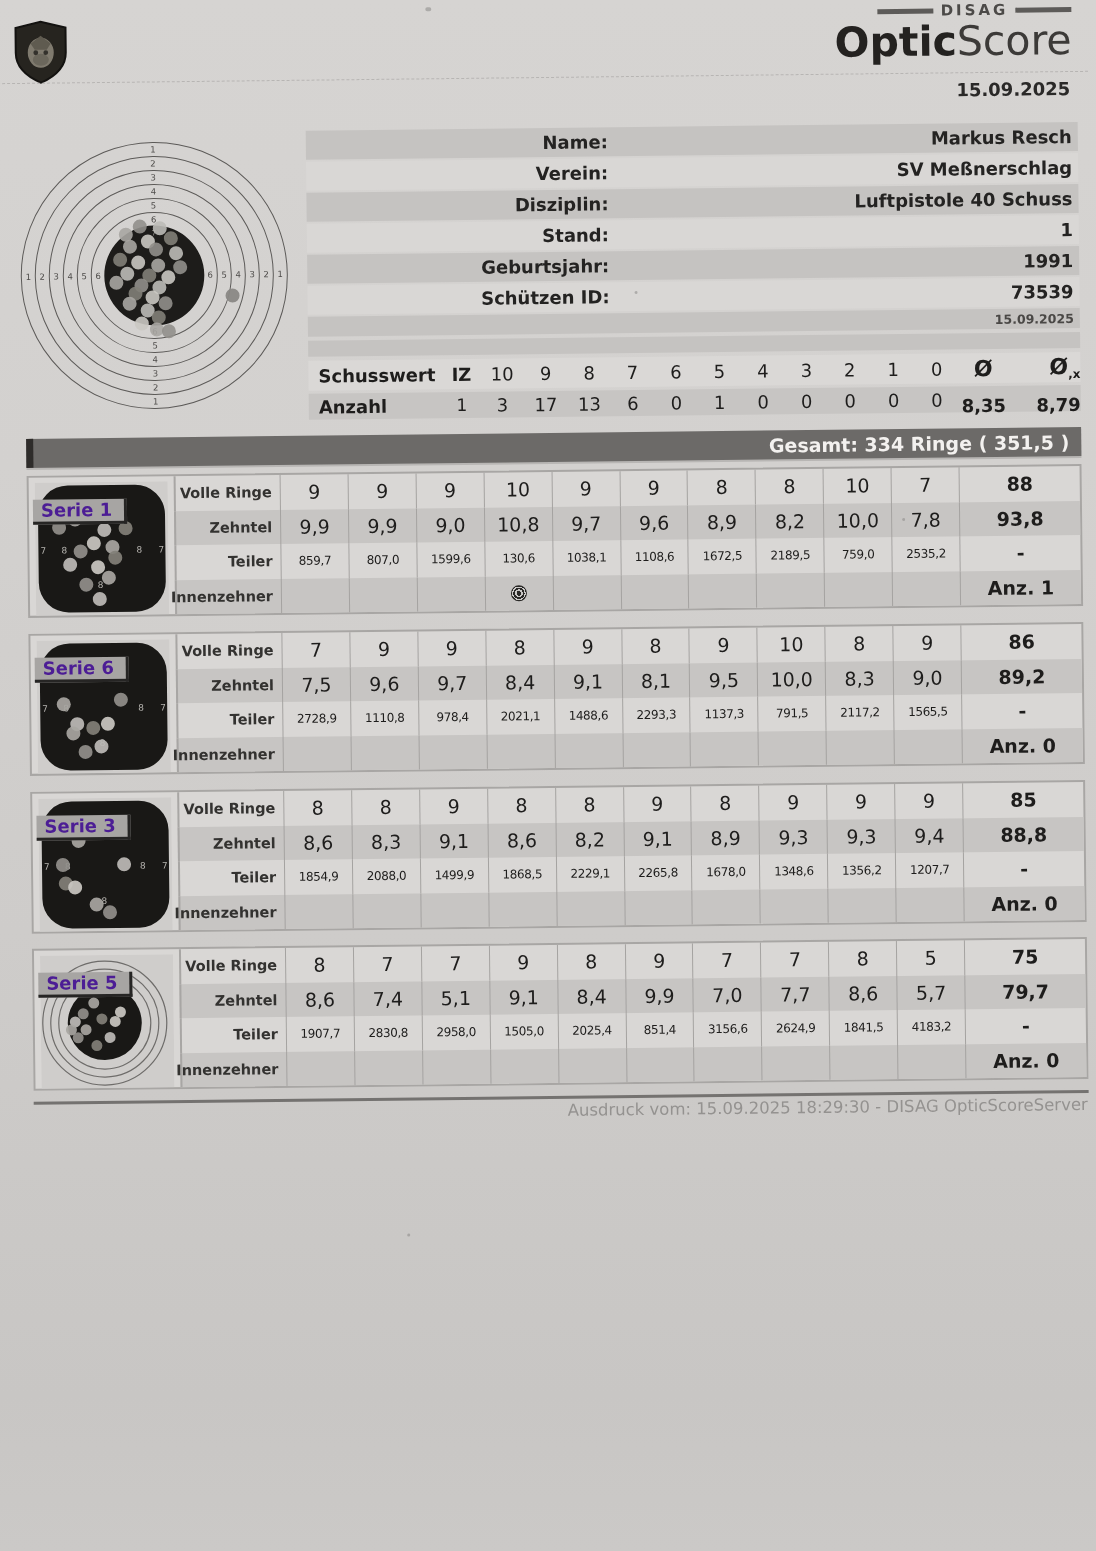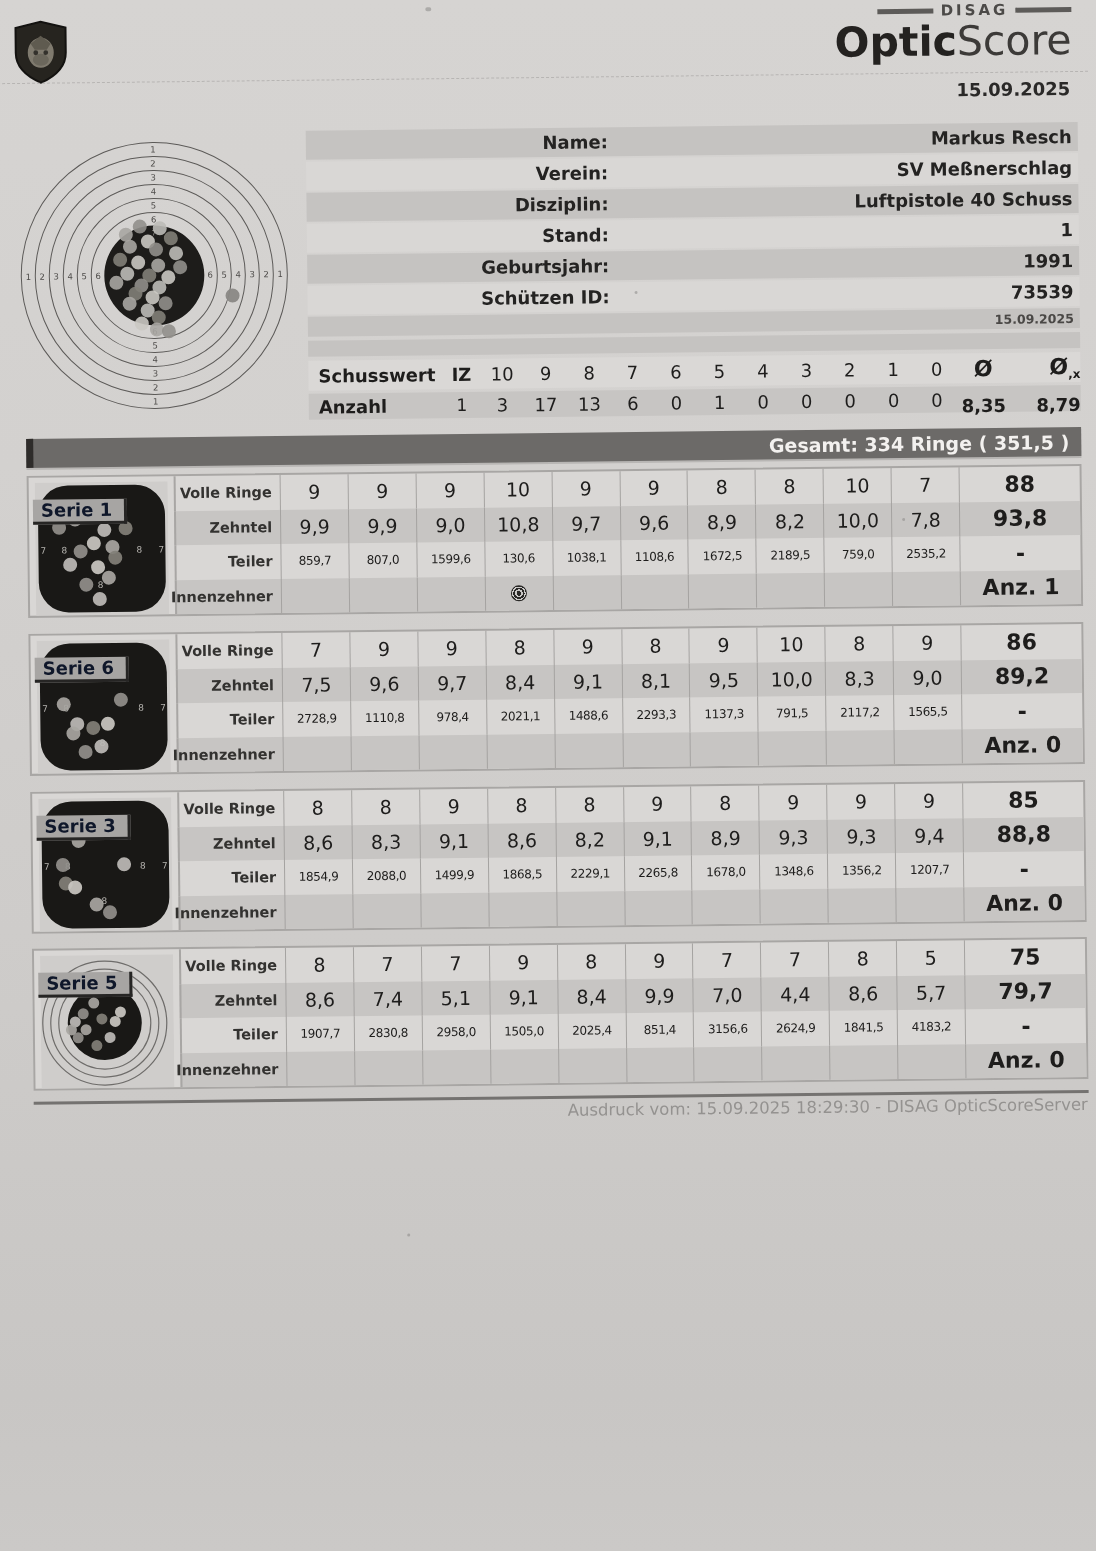--- a/index.html
+++ b/index.html
@@ -51,30 +51,30 @@
     display:flex;align-items:center;justify-content:flex-end;box-shadow:0 2px 0 #b8b6b4;}
   .total-bar::before{content:"";position:absolute;left:0;top:0;bottom:0;width:7px;background:#2e2c2a;}
   .total-text{color:#f3f1ef;font-weight:bold;font-size:19px;padding-right:12px;}
   
   .serie-card{position:absolute;left:30px;width:1055px;height:142px;background:#d9d7d5;
     border:2px solid #a8a6a4;box-sizing:border-box;display:flex;}
   .thumb-cell{width:145px;position:relative;flex:0 0 145px;}
   .thumb-cell svg{position:absolute;left:6px;top:5px;}
   .serie-badge{position:absolute;left:4px;top:22px;background:#a7a5a3;border-right:3px solid #262524;
     border-bottom:3px solid #262524;padding:0px 12px 1px 8px;}
-  .serie-badge span{font-weight:bold;font-size:18px;color:#0f172a;}
+  .serie-badge span{font-weight:bold;font-size:18px;color:#4c1d95;}
   .serie-grid{flex:1;display:flex;flex-direction:column;}
   .s-row{flex:1;display:flex;align-items:center;}
   .s-row.stripe{background:#c7c5c3;}
   .s-label{width:106px;flex:0 0 106px;text-align:right;font-weight:bold;font-size:14.5px;color:#333230;
     padding-right:8px;box-sizing:border-box;border-left:2px solid #a8a6a4;align-self:stretch;display:flex;align-items:center;justify-content:flex-end;}
   .s-cell{flex:1;text-align:center;font-size:19px;border-left:1.5px solid #a5a3a1;align-self:stretch;
     display:flex;align-items:center;justify-content:center;}
   .teiler-row .s-cell{font-size:12px;letter-spacing:-0.4px;}
-  .s-total{width:120px;flex:0 0 120px;text-align:left;font-weight:bold;font-size:22px;
+  .s-total{width:120px;flex:0 0 120px;text-align:left;font-weight:bold;font-size:19px;
     border-left:1.5px solid #a5a3a1;align-self:stretch;display:flex;align-items:center;justify-content:center;}
   .iz-icon{width:16px;height:16px;border-radius:50%;display:inline-block;
     background:radial-gradient(circle,#2a2927 0 2.4px,#c9c7c5 2.4px 4px,#2a2927 4px 5.6px,#c9c7c5 5.6px 6.8px,#2a2927 6.8px);}
   
   .footer-line{position:absolute;left:30px;top:1096px;width:1055px;height:3px;background:#747270;}
   .footer-text{position:absolute;right:12px;top:1101px;font-size:16.5px;color:#949290;}
   
   .speck{position:absolute;background:#8a8886;border-radius:50%;opacity:.55;}
 </style>
 </head>
@@ -527,21 +527,21 @@
           </div>
           <div class="s-row zehntel-row stripe">
             <div class="s-label">Zehntel</div>
             <div class="s-cell">8,6</div>
             <div class="s-cell">7,4</div>
             <div class="s-cell">5,1</div>
             <div class="s-cell">9,1</div>
             <div class="s-cell">8,4</div>
             <div class="s-cell">9,9</div>
             <div class="s-cell">7,0</div>
-            <div class="s-cell">4,4</div>
+            <div class="s-cell">7,7</div>
             <div class="s-cell">8,6</div>
             <div class="s-cell">5,7</div>
             <div class="s-total">79,7</div>
           </div>
           <div class="s-row teiler-row">
             <div class="s-label">Teiler</div>
             <div class="s-cell">1907,7</div>
             <div class="s-cell">2830,8</div>
             <div class="s-cell">2958,0</div>
             <div class="s-cell">1505,0</div>

